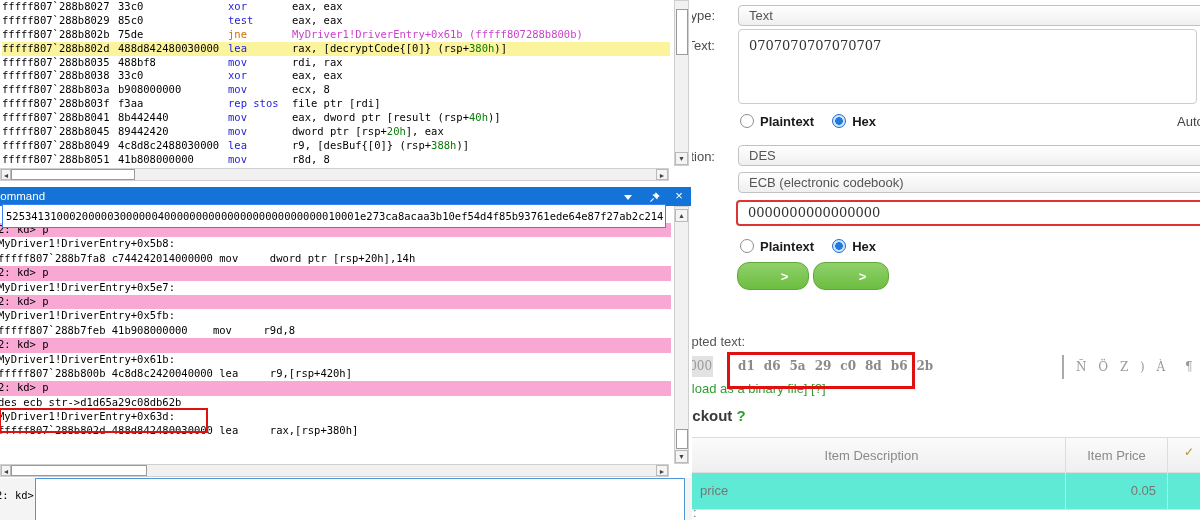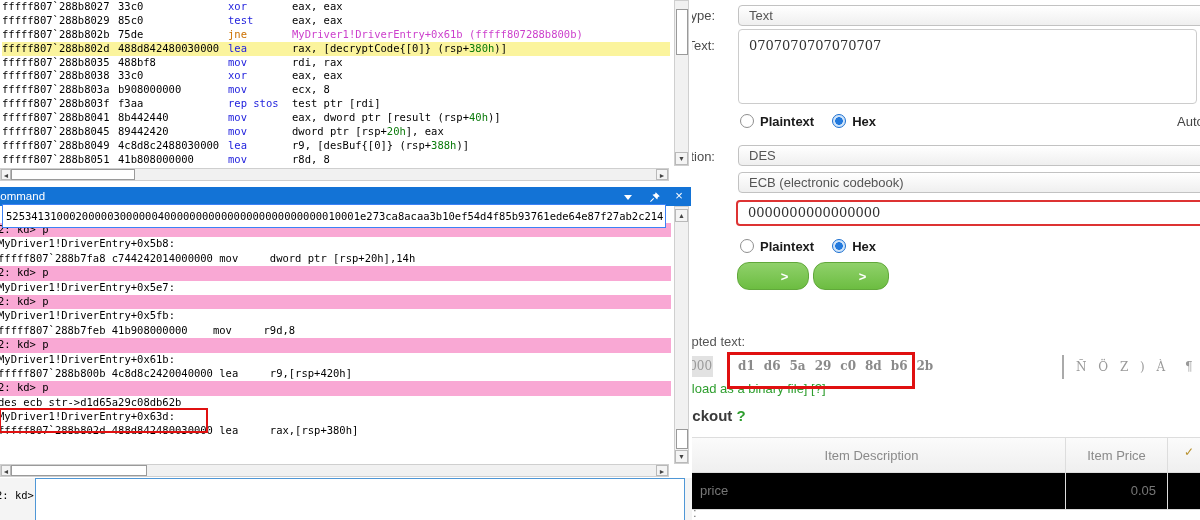--- a/index.html
+++ b/index.html
@@ -82,21 +82,21 @@
   #wt-download{position:absolute;left:655px;top:381px;font-size:13px;color:#2e9e2e;white-space:nowrap;}
   #wt-checkout{position:absolute;left:664px;top:407px;font-size:15px;font-weight:bold;color:#3a3a3a;}
   #wt-checkout .q{color:#2e9e2e;}
   
   #wt-table{position:absolute;left:678px;top:437px;width:600px;}
   .trow{display:flex;box-sizing:border-box;}
   .tcell{box-sizing:border-box;border-right:1px solid #ddd;border-bottom:1px solid #ddd;
          font-size:13px;color:#8a8a8a;overflow:hidden;}
   .thead .tcell{background:linear-gradient(#fbfbfb,#efefef);border-top:1px solid #ddd;
                 height:36px;line-height:36px;text-align:center;color:#8a8a8a;}
-  .tbody .tcell{height:37px;line-height:35px;background:#000000;color:#777;}
+  .tbody .tcell{height:37px;line-height:35px;background:#5eead4;color:#777;}
   .col-desc{width:388px;}
   .col-price{width:102px;}
   .col-extra{width:110px;border-right:none;}
   #gold-mark{position:absolute;left:1184px;top:445px;color:#b8912f;font-size:12px;}
   #wt-footer{position:absolute;left:693px;top:505px;font-size:13px;color:#777;}
 </style>
 </head>
 <body>
 
 <div id="screen">
@@ -166,21 +166,21 @@
   <div id="debugger">
 
     <div id="disasm-rows">
         <div class="drow"><span class="da">fffff807`288b8027</span><span class="db">33c0</span><span class="dm">xor</span><span class="c-k">eax, eax</span></div>
         <div class="drow"><span class="da">fffff807`288b8029</span><span class="db">85c0</span><span class="dm">test</span><span class="c-k">eax, eax</span></div>
         <div class="drow"><span class="da">fffff807`288b802b</span><span class="db">75de</span><span class="dm o">jne</span><span class="c-m">MyDriver1!DriverEntry+0x61b (fffff807288b800b)</span></div>
         <div class="drow hl"><span class="da">fffff807`288b802d</span><span class="db">488d842480030000</span><span class="dm">lea</span><span class="c-k">rax, [decryptCode{[0]} (rsp+</span><span class="c-g">380h</span><span class="c-k">)]</span></div>
         <div class="drow"><span class="da">fffff807`288b8035</span><span class="db">488bf8</span><span class="dm">mov</span><span class="c-k">rdi, rax</span></div>
         <div class="drow"><span class="da">fffff807`288b8038</span><span class="db">33c0</span><span class="dm">xor</span><span class="c-k">eax, eax</span></div>
         <div class="drow"><span class="da">fffff807`288b803a</span><span class="db">b908000000</span><span class="dm">mov</span><span class="c-k">ecx, 8</span></div>
-        <div class="drow"><span class="da">fffff807`288b803f</span><span class="db">f3aa</span><span class="dm">rep stos</span><span class="c-k">test ptr [rdi]</span></div>
+        <div class="drow"><span class="da">fffff807`288b803f</span><span class="db">f3aa</span><span class="dm">rep stos</span><span class="c-k">file ptr [rdi]</span></div>
         <div class="drow"><span class="da">fffff807`288b8041</span><span class="db">8b442440</span><span class="dm">mov</span><span class="c-k">eax, dword ptr [result (rsp+</span><span class="c-g">40h</span><span class="c-k">)]</span></div>
         <div class="drow"><span class="da">fffff807`288b8045</span><span class="db">89442420</span><span class="dm">mov</span><span class="c-k">dword ptr [rsp+</span><span class="c-g">20h</span><span class="c-k">], eax</span></div>
         <div class="drow"><span class="da">fffff807`288b8049</span><span class="db">4c8d8c2488030000</span><span class="dm">lea</span><span class="c-k">r9, [desBuf{[0]} (rsp+</span><span class="c-g">388h</span><span class="c-k">)]</span></div>
         <div class="drow"><span class="da">fffff807`288b8051</span><span class="db">41b808000000</span><span class="dm">mov</span><span class="c-k">r8d, 8</span></div>
       </div>
 
     <div class="sb-track" style="left:674px;top:0;width:15px;height:166px;">
       <div class="sb-thumb" style="left:1px;top:8px;width:12px;height:46px;"></div>
       <div class="sb-btn" style="left:0;bottom:0;width:13px;height:13px;">▼</div>
     </div>

